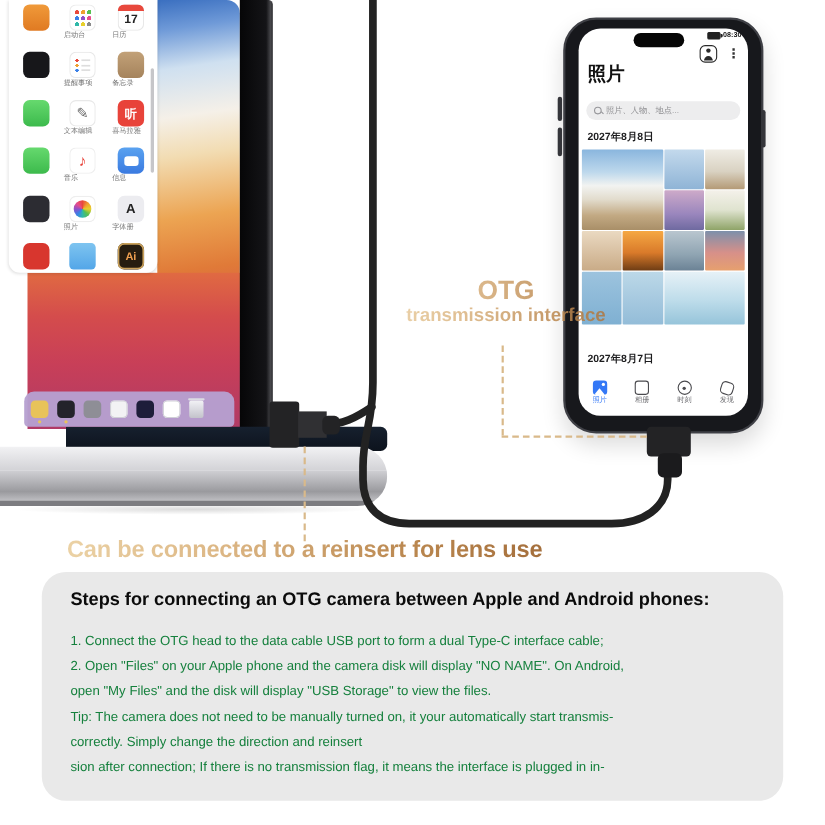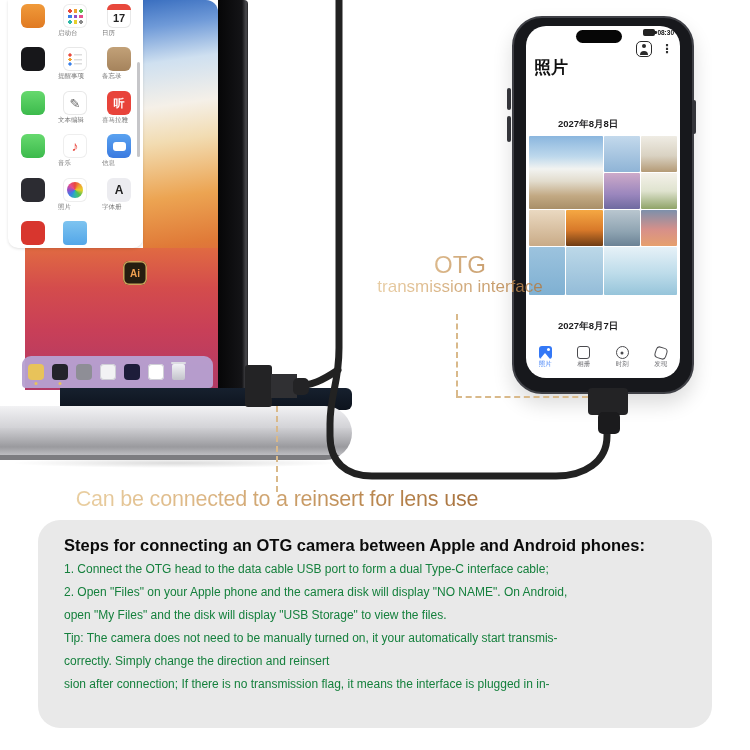--- a/index.html
+++ b/index.html
@@ -85,51 +85,51 @@
   #ph-actions{position:absolute;right:7px;top:15px;display:flex;align-items:center;gap:9px;}
   .icon-person{position:relative;width:14px;height:14px;border:1.4px solid #2a2a2a;border-radius:5px;}
   .icon-person::before{content:"";position:absolute;top:2px;left:50%;transform:translateX(-50%);width:4px;height:4px;border-radius:50%;background:#2a2a2a;}
   .icon-person::after{content:"";position:absolute;bottom:1px;left:50%;transform:translateX(-50%);width:8px;height:4px;border-radius:4px 4px 0 0;background:#2a2a2a;}
   .icon-dots{font-size:12px;color:#333;font-weight:bold;line-height:14px;}
   #ph-title{position:absolute;left:8px;top:30px;font-size:17px;font-weight:bold;color:#111;}
   #ph-search{position:absolute;left:7px;top:66px;width:140px;height:17px;background:#ededee;border-radius:9px;display:flex;align-items:center;padding:0 7px;box-sizing:border-box;gap:4px;}
   .icon-mag{width:5px;height:5px;border:1.2px solid #97979b;border-radius:50%;position:relative;flex:0 0 auto;}
   .icon-mag::after{content:"";position:absolute;width:3px;height:1.2px;background:#97979b;transform:rotate(45deg);right:-2.6px;bottom:-0.6px;}
   #ph-search-text{font-size:7.5px;color:#8f8f92;white-space:nowrap;}
-  .ph-date{position:absolute;left:8px;font-size:9.5px;font-weight:bold;color:#1c1c1e;margin-left:24px;}
+  .ph-date{position:absolute;left:8px;font-size:9.5px;font-weight:bold;color:#1c1c1e;}
   #ph-grid{position:absolute;left:3px;top:110px;width:148px;display:grid;grid-template-columns:repeat(4,1fr);grid-template-rows:36px 36px 36px 48px;gap:1px;}
   .tile{border-radius:1px;}
   .tile.s22{grid-column:span 2;grid-row:span 2;}
   .tile.s21{grid-column:span 2;}
   #ph-nav{position:absolute;left:0;top:314px;width:154px;height:34px;display:flex;}
   .nav-item{flex:1;display:flex;flex-direction:column;align-items:center;justify-content:center;gap:2px;}
   .nav-label{font-size:6.5px;color:#6a6a6e;line-height:1;}
   .nav-item.active .nav-label{color:#3478f6;}
   .ni{width:13px;height:13px;box-sizing:border-box;}
   .ni-photos{background:#3478f6;border-radius:3px;position:relative;overflow:hidden;}
   .ni-photos::after{content:"";position:absolute;bottom:0;left:1px;border-left:5px solid transparent;border-right:5px solid transparent;border-bottom:6px solid #fff;}
   .ni-photos::before{content:"";position:absolute;top:2px;right:2px;width:3px;height:3px;border-radius:50%;background:#fff;}
   .ni-albums{border:1.5px solid #4a4a4e;border-radius:3px;}
   .ni-moments{border:1.5px solid #4a4a4e;border-radius:50%;position:relative;}
   .ni-moments::after{content:"";position:absolute;left:50%;top:50%;transform:translate(-50%,-50%);width:3px;height:3px;border-radius:50%;background:#4a4a4e;}
   .ni-discover{border:1.5px solid #4a4a4e;border-radius:4px;transform:rotate(18deg);width:12px;height:12px;}
 
   
   .gold-grad{background:linear-gradient(90deg,#eed7ab 0%,#dcb684 35%,#ba874f 70%,#a06a38 100%);
-    -webkit-background-clip:text;background-clip:text;color:transparent;font-weight:normal;}
+    -webkit-background-clip:text;background-clip:text;color:transparent;font-weight:bold;}
   #otg-label{left:330px;top:252px;width:260px;text-align:center;z-index:6;opacity:.88;line-height:1.1;}
   #otg-label .l1{font-size:24px;}
   #otg-label .l2{font-size:17px;}
   #caption{left:34px;top:487px;width:486px;text-align:center;font-size:21.5px;letter-spacing:-.2px;z-index:6;}
   .dash-v{border-left:2px dashed #d9b98a;z-index:5;}
   .dash-h{border-top:2px dashed #d9b98a;z-index:5;}
 
   
   #steps-box{left:38px;top:520px;width:674px;height:208px;background:#e9e9e9;border-radius:22px;z-index:2;box-sizing:border-box;padding:16px 26px;}
-  #steps-title{font-size:16.5px;font-weight:bold;color:#0b0b0b;margin-bottom:3px;}
+  #steps-title{font-size:16.5px;font-weight:bold;color:#0b0b0b;margin-bottom:16px;}
   .step-line{font-size:12px;color:#15803d;line-height:23px;}
 </style>
 </head>
 <body>
 
 <div id="canvas">
 
   <div class="abs" id="wallpaper-right"></div>
   <div class="abs" id="wallpaper-below"></div>
   <div class="abs" id="mac-window">
@@ -211,21 +211,21 @@
           <div class="app-label">字体册</div>
         </div>
         <div class="app" style="left: 8px; top: 221px;">
           <div class="app-icon ic-app-red"></div>
           <div class="app-label"></div>
         </div>
         <div class="app" style="left: 50px; top: 221px;">
           <div class="app-icon ic-folder-blue"></div>
           <div class="app-label"></div>
         </div>
-        <div class="app" style="left: 110px; top: 221px; margin-top: 40px;">
+        <div class="app" style="left: 94px; top: 221px;">
           <div class="app-icon ic-adobe-ai">
             <span>Ai</span>
           </div>
           <div class="app-label"></div>
         </div>
       </div>
     <div class="abs" id="mac-scrollbar"></div>
   </div>
   <div class="abs" id="mac-dock">
       <div class="dock-ic dock-dot" style="background: rgb(232, 195, 90);"></div>
@@ -250,20 +250,24 @@
       <div id="ph-island"></div>
       <div id="ph-status">
         <span class="battery"></span>
         <span id="ph-time">08:30</span>
       </div>
       <div id="ph-actions">
         <span class="icon-person"></span>
         <span class="icon-dots">⋮</span>
       </div>
       <div id="ph-title">照片</div>
+      <div id="ph-search">
+        <span class="icon-mag"></span>
+        <span id="ph-search-text">照片、人物、地点...</span>
+      </div>
       <div class="ph-date" style="top:92px">2027年8月8日</div>
       <div id="ph-grid">
           <div class="tile s22" style="background: linear-gradient(rgb(138, 182, 222) 0%, rgb(189, 216, 236) 28%, rgb(242, 243, 241) 45%, rgb(226, 220, 205) 62%, rgb(194, 169, 131) 82%, rgb(169, 143, 104) 100%);"></div>
           <div class="tile" style="background: linear-gradient(rgb(195, 217, 236), rgb(143, 180, 214));"></div>
           <div class="tile" style="background: linear-gradient(rgb(239, 236, 228) 0%, rgb(217, 210, 194) 55%, rgb(180, 154, 118) 100%);"></div>
           <div class="tile" style="background: linear-gradient(rgb(205, 170, 201) 0%, rgb(154, 134, 189) 60%, rgb(111, 106, 160) 100%);"></div>
           <div class="tile" style="background: linear-gradient(rgb(244, 241, 234) 0%, rgb(223, 227, 207) 50%, rgb(143, 164, 104) 100%);"></div>
           <div class="tile" style="background: linear-gradient(rgb(234, 217, 193), rgb(201, 171, 135));"></div>
           <div class="tile" style="background: linear-gradient(rgb(245, 168, 67) 0%, rgb(217, 122, 42) 55%, rgb(110, 60, 20) 100%);"></div>
           <div class="tile" style="background: linear-gradient(rgb(185, 198, 207) 0%, rgb(143, 164, 178) 60%, rgb(107, 130, 149) 100%);"></div>

